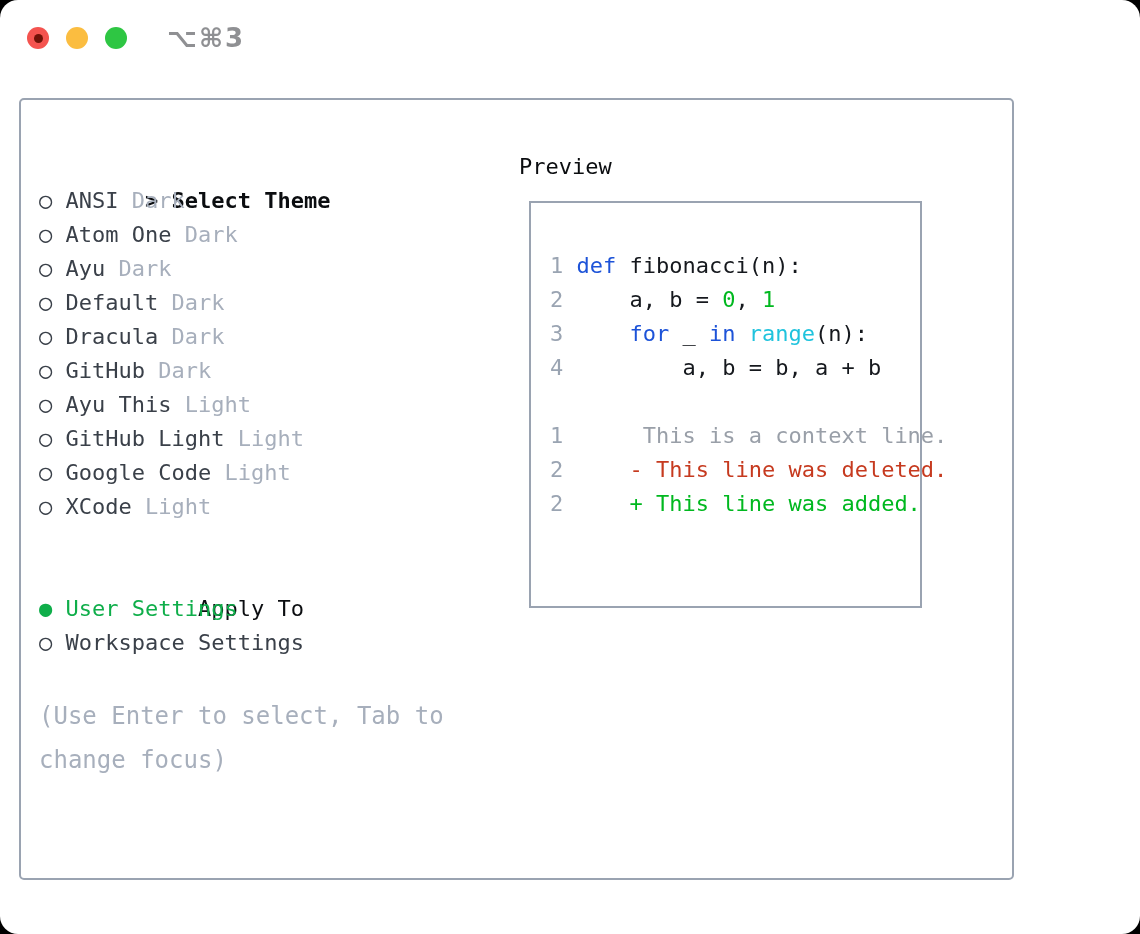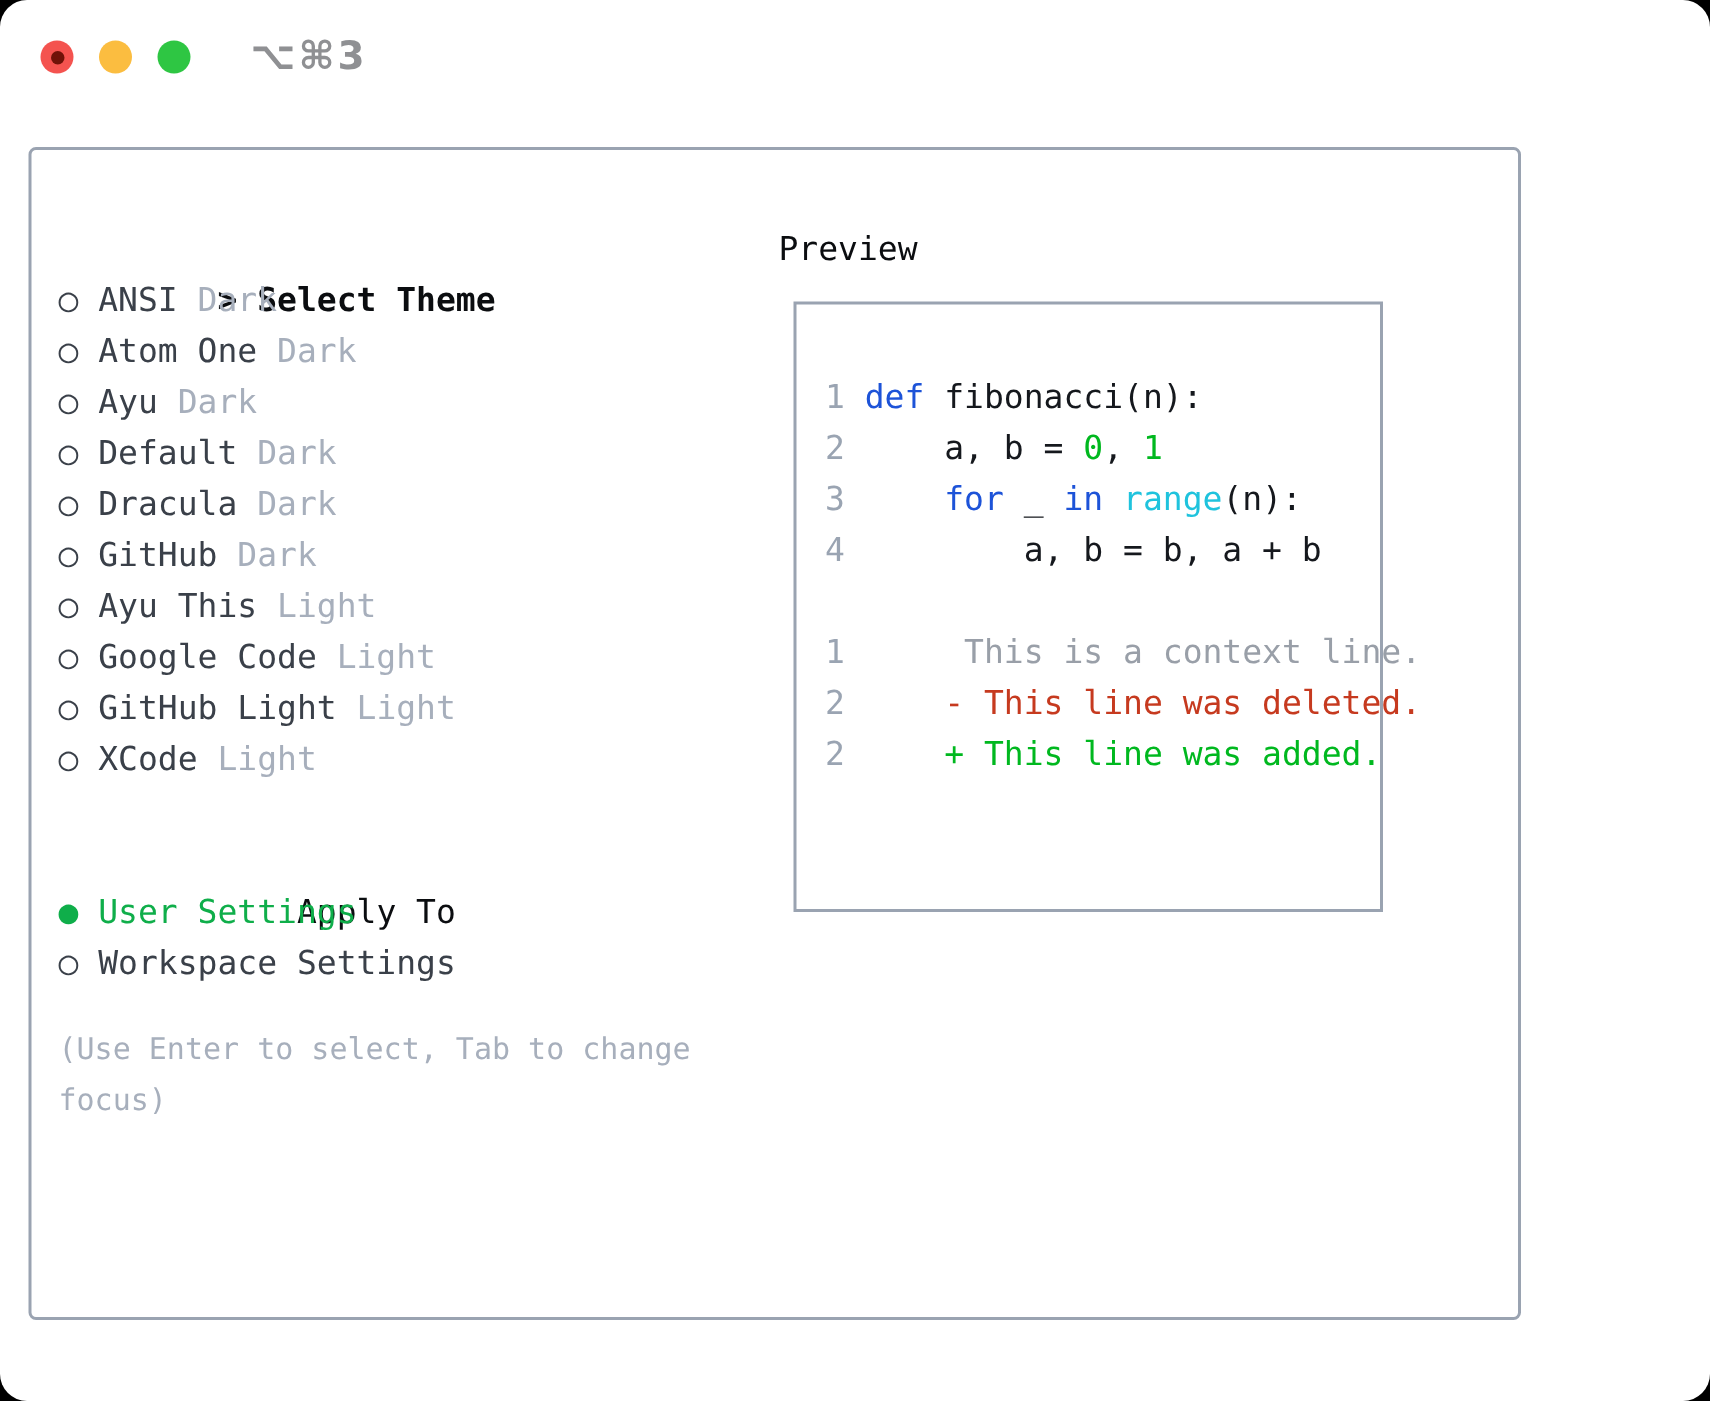--- a/index.html
+++ b/index.html
@@ -25,22 +25,22 @@
   .left-col{width:454px;flex:none;font-size:22px;line-height:34px;color:var(--text-dark);}
   .trow{white-space:pre;height:34px;}
   .marker{display:inline-block;width:2ch;color:var(--text-dark);}
   .trow.header .marker,.hdr-label{color:var(--heading);font-weight:bold;}
   .name{color:var(--text-dark);}
   .variant{margin-left:1ch;color:var(--muted);}
   .trow.sel .marker,.trow.sel .name,.trow.sel .opt-label{color:var(--accent);}
   .apply-block{margin-top:34px;}
   .apply-label{color:var(--heading);}
   .opt-label{color:var(--text-dark);}
-  .hint{margin-top:22px;max-width:440px;color:var(--muted);
-        font-size:20px;line-height:34px;white-space:normal;}
+  .hint{margin-top:34px;max-width:440px;color:var(--muted);
+        font-size:24px;line-height:44px;white-space:normal;}
   
   .right-col{margin-left:26px;flex:none;}
   .preview-label{font-size:22px;line-height:34px;font-weight:normal;color:var(--heading);}
   .preview-box{margin-top:17px;margin-left:10px;width:393px;height:407px;box-sizing:border-box;
                border:2px solid var(--border);padding:46px 0 0 19px;
                font-size:22px;line-height:34px;background:#fff;}
   .cl{white-space:pre;height:34px;}
   .ln{color:var(--line-number);}
   .pl{color:#15181d;}
   .kw{color:var(--kw);}
@@ -72,22 +72,22 @@
       </div>
 
       <div>
           <div class="trow"><span class="marker">○</span><span class="name">ANSI</span><span class="variant">Dark</span></div>
           <div class="trow"><span class="marker">○</span><span class="name">Atom One</span><span class="variant">Dark</span></div>
           <div class="trow"><span class="marker">○</span><span class="name">Ayu</span><span class="variant">Dark</span></div>
           <div class="trow"><span class="marker">○</span><span class="name">Default</span><span class="variant">Dark</span></div>
           <div class="trow"><span class="marker">○</span><span class="name">Dracula</span><span class="variant">Dark</span></div>
           <div class="trow"><span class="marker">○</span><span class="name">GitHub</span><span class="variant">Dark</span></div>
           <div class="trow"><span class="marker">○</span><span class="name">Ayu This</span><span class="variant">Light</span></div>
+          <div class="trow"><span class="marker">○</span><span class="name">GitHub Light</span><span class="variant">Light</span></div>
           <div class="trow"><span class="marker">○</span><span class="name">Google Code</span><span class="variant">Light</span></div>
-          <div class="trow"><span class="marker">○</span><span class="name">GitHub Light</span><span class="variant">Light</span></div>
           <div class="trow"><span class="marker">○</span><span class="name">XCode</span><span class="variant">Light</span></div>
         </div>
 
       <div class="apply-block">
         <div class="trow">
           <span class="marker"></span><span class="apply-label">Apply To</span>
         </div>
         <div>
             <div class="trow sel"><span class="marker">●</span><span class="opt-label">User Settings</span></div>
             <div class="trow"><span class="marker">○</span><span class="opt-label">Workspace Settings</span></div>

